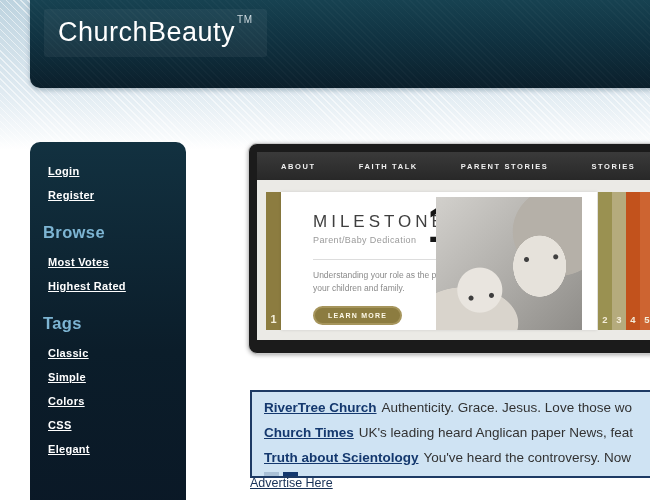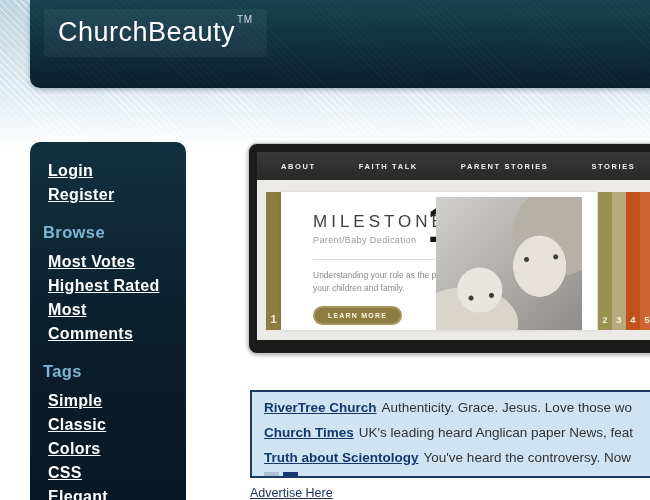--- a/index.html
+++ b/index.html
@@ -36,21 +36,21 @@
 
   
   .sidebar {
     position:absolute; left:30px; top:142px; width:156px; height:380px;
     border-radius:10px 10px 0 0;
     background:linear-gradient(to bottom, #123140 0%, #0b1d2a 55%, #0a1826 100%);
     padding:15px 10px 0 18px;
   }
   .side-link {
     display:block; color:#ffffff; text-decoration:underline;
-    font-size:16px; font-weight:bold; line-height:24px; letter-spacing:.3px;
+    font-size:11px; font-weight:bold; line-height:24px; letter-spacing:.3px;
     cursor:pointer;
   }
   .side-heading {
     color:#7db5d3; font-weight:bold; font-size:16.5px;
     margin:16px 0 8px -5px; letter-spacing:.4px;
   }
   .account-block { margin-top:2px; }
 
   
   .shot-frame {
@@ -135,21 +135,21 @@
     margin-right:5px;
   }
   .pager { margin-top:2px; display:flex; gap:4px; }
   .pager .sq {
     width:15px; height:15px; display:flex; align-items:center; justify-content:center;
     font-size:9px; font-weight:bold; cursor:pointer;
   }
   .sq-prev { background:#a9c0d6; color:#8ba6bf; }
   .sq-next { background:#14386e; color:#ffffff; }
   .advertise {
-    position:absolute; left:250px; top:486px; font-size:12.5px;
+    position:absolute; left:250px; top:476px; font-size:12.5px;
     color:#173056; text-decoration:underline; cursor:pointer;
   }
 </style>
 </head>
 <body>
 
 <div class="bg-stripes"></div>
 
 <div class="header">
   <div class="logo-panel">
@@ -159,25 +159,24 @@
 
 <div class="sidebar">
   <div class="account-block">
     <a class="side-link">Login</a>
     <a class="side-link">Register</a>
   </div>
 
   <div class="side-heading">Browse</div>
   <a class="side-link">Most Votes</a>
   <a class="side-link">Highest Rated</a>
-  <a class="side-link">Most Comments</a>
 
   <div class="side-heading">Tags</div>
+  <a class="side-link">Classic</a>
   <a class="side-link">Simple</a>
-  <a class="side-link">Classic</a>
   <a class="side-link">Colors</a>
   <a class="side-link">CSS</a>
   <a class="side-link">Elegant</a>
 </div>
 
 <div class="shot-frame">
   <div class="shot">
     <div class="shot-nav">
       <span>ABOUT</span>
       <span>FAITH TALK</span>

